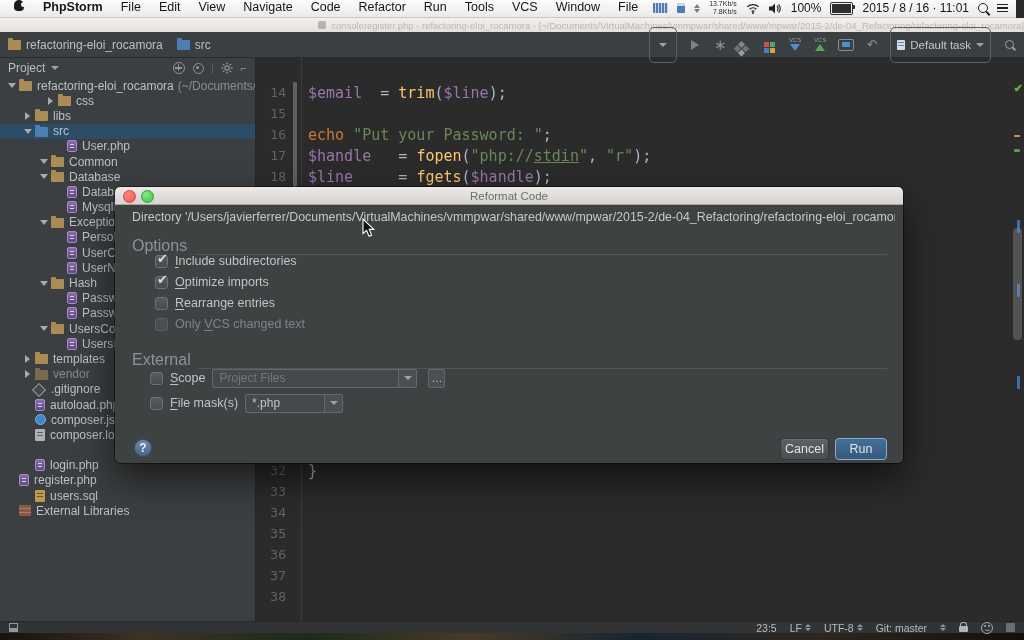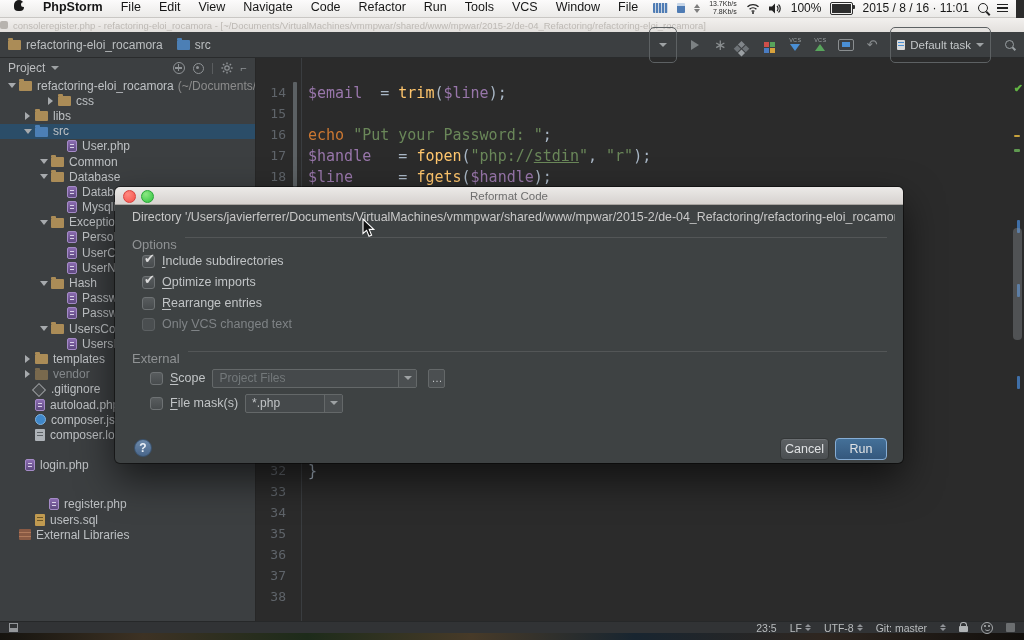--- a/index.html
+++ b/index.html
@@ -28,21 +28,21 @@
   .batt::after{content:'';position:absolute;right:-3px;top:2px;width:2px;height:4px;background:#2e2e2e;border-radius:0 1px 1px 0}
   .mag{width:8px;height:8px;border:1.6px solid #222;border-radius:50%;position:relative}
   .mag::after{content:'';position:absolute;width:1.8px;height:5px;background:#222;left:8px;top:7px;transform:rotate(-45deg)}
   .nclist{display:flex;flex-direction:column;gap:2px}
   .nclist i{display:block;width:11px;height:1.6px;background:#222}
   .dtime{font-size:12px;white-space:nowrap}
 
   
   .wintitle{position:absolute;top:18px;left:0;right:0;height:14px;z-index:55;
     background:linear-gradient(#f2f0ee,#e3e0dd);border-bottom:1px solid #b7b4b0;
-    display:flex;align-items:center;justify-content:flex-start;gap:5px;
+    display:flex;align-items:center;justify-content:flex-end;gap:5px;
     font-size:9.5px;color:#bdb9b4;white-space:nowrap;overflow:hidden}
   .wt-icon{width:8px;height:8px;background:#b7b3ae;border-radius:2px;flex:none}
 
   
   .toolbar{position:absolute;top:32px;left:0;right:0;height:26px;z-index:55;box-sizing:border-box;
     background:#3c3f41;border-bottom:1px solid #292b2c;display:flex;align-items:center;padding:0 8px;color:#bcbfc1}
   .crumb{display:flex;align-items:center;gap:5px;font-size:12px;margin-right:14px}
   .fold{width:13px;height:10px;border-radius:1px;position:relative;background:#ab8c57;flex:none}
   .fold::before{content:'';position:absolute;top:-2px;left:0;width:5px;height:2px;background:inherit;border-radius:1px 1px 0 0}
   .fold.src{background:#4c7fb5}
@@ -137,24 +137,24 @@
   
   .dialog{position:absolute;left:115px;top:187px;width:788px;height:276px;z-index:70;
     background:#3e4243;border-radius:5px;box-shadow:0 16px 38px rgba(0,0,0,.6),0 0 0 1px rgba(0,0,0,.45)}
   .dtitle{height:17px;background:linear-gradient(#eceae8,#d6d2cf);border-bottom:1px solid #a8a4a0;
     border-radius:5px 5px 0 0;display:flex;align-items:center;justify-content:center;
     color:#6e6e6e;font-size:11.5px;position:relative}
   .dot{position:absolute;top:3px;width:11px;height:11px;border-radius:50%}
   .dot.red{left:8px;background:radial-gradient(circle at 35% 30%,#ff8a80,#f5504a);border:.5px solid #d8423e}
   .dot.green{left:26px;background:radial-gradient(circle at 35% 30%,#8de883,#2fc33f);border:.5px solid #27a636}
   .ddir{position:absolute;top:23px;left:17px;right:8px;color:#c8c8c8;font-size:12.4px;white-space:nowrap;overflow:hidden}
-  .dsec{position:absolute;left:17px;right:16px;display:flex;align-items:flex-start;gap:8px;color:#8f9294;font-size:13px}
+  .dsec{position:absolute;left:17px;right:16px;display:flex;align-items:flex-end;gap:8px;color:#8f9294;font-size:16px}
   .dsec::after{content:'';flex:1;height:1px;background:#535657}
   .sec-options{top:50px}.sec-filters{top:164px}
-  .cbrow{position:absolute;left:27px;display:flex;align-items:center;gap:7px;font-size:12.5px;color:#c1c4c6;height:16px}
+  .cbrow{position:absolute;left:40px;display:flex;align-items:center;gap:7px;font-size:12.5px;color:#c1c4c6;height:16px}
   .cbox{width:13px;height:13px;flex:none;border:1px solid #6e7274;border-radius:3px;
     background:linear-gradient(#585c5e,#474b4d);position:relative;box-sizing:border-box}
   .cbox.on::after{content:'\2714';position:absolute;left:1px;top:-5px;font-size:13px;color:#dcdcdc}
   .cbrow.dis{color:#7f8386}
   .cbrow.dis .cbox{border-color:#5c6062;background:#4a4e50}
   u{text-decoration:underline;text-underline-offset:1.5px}
   .frow{position:absolute;left:35px;display:flex;align-items:center;gap:7px;font-size:12.5px;color:#c1c4c6;height:20px}
   .frow-scope{top:181px}.frow-mask{top:206px}
   .combo{height:19px;background:#45494b;border:1px solid #646869;border-radius:2px;
     display:flex;align-items:center;box-sizing:border-box}
@@ -449,26 +449,26 @@
       <div class="trow" style="padding-left: 22px;">
         <span class="arrow none"></span>
         <span class="ticon i-lock-file"></span>
         <span class="tlabel">composer.lock</span>
       </div>
       <div class="trow openf" style="padding-left: 22px; flex-direction: column;">
         <span class="arrow none"></span>
         <span class="ticon i-php"></span>
         <span class="tlabel">consoleregister.</span>
       </div>
-      <div class="trow" style="padding-left: 12px;">
+      <div class="trow" style="padding-left: 22px;">
         <span class="arrow none"></span>
         <span class="ticon i-php"></span>
         <span class="tlabel">login.php</span>
       </div>
-      <div class="trow" style="padding-left: 36px; margin-top: 24px;">
+      <div class="trow" style="padding-left: 6px;">
         <span class="arrow none"></span>
         <span class="ticon i-php"></span>
         <span class="tlabel">register.php</span>
       </div>
       <div class="trow" style="padding-left: 22px;">
         <span class="arrow none"></span>
         <span class="ticon i-sql"></span>
         <span class="tlabel">users.sql</span>
       </div>
       <div class="trow" style="padding-left: 6px;">

